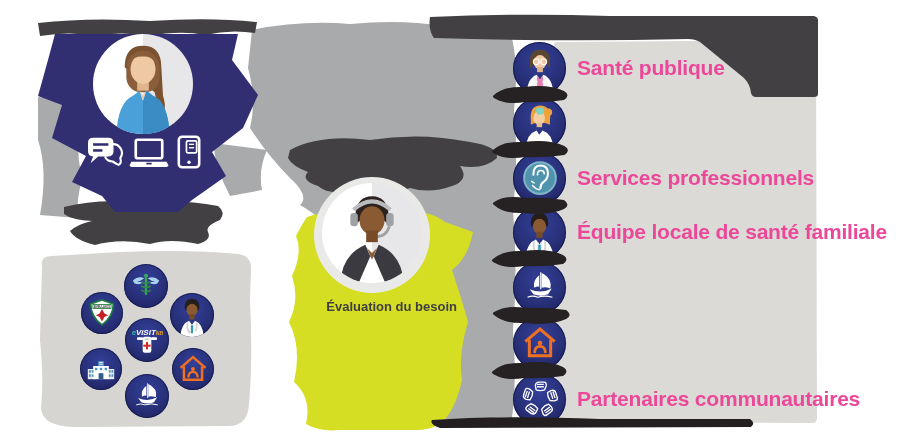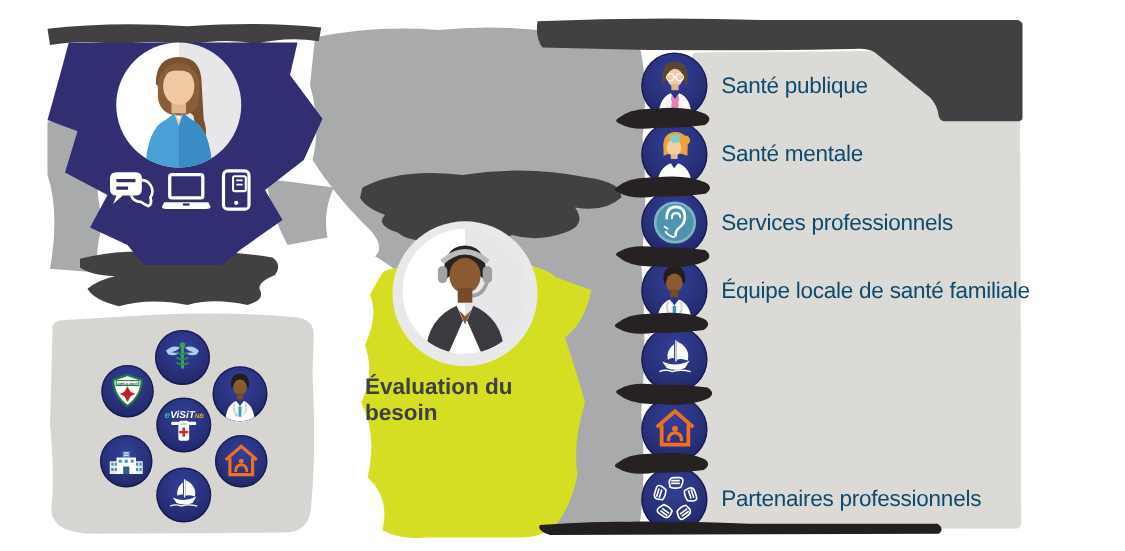--- a/index.html
+++ b/index.html
@@ -7,24 +7,24 @@
           font-family:"Liberation Sans",sans-serif;}
   .abs{position:absolute;}
   svg{display:block;}
   .halo{border-radius:50%;}
   .person-circle{border-radius:50%;overflow:hidden;background:linear-gradient(90deg,#ffffff 0 50%,#e7e7e9 50% 100%);}
   .cluster-circle{border-radius:50%;overflow:hidden;
       background:radial-gradient(circle at 50% 35%, #33409a 0%, #283078 55%, #181d5a 100%);
       box-shadow:inset 0 0 0 1px rgba(10,14,60,.6);
       display:flex;align-items:center;justify-content:center;}
   .svc-row{position:absolute;height:54px;display:flex;align-items:center;}
-  .svc-label{position:absolute;left:64px;font-weight:400;font-size:18px;letter-spacing:-.2px;
-             color:#0c4a6e;white-space:nowrap;}
-  .eval-label{position:absolute;left:292px;top:299px;width:165px;text-align:left;
-              font-weight:700;font-size:18px;color:#3f3f41;}
+  .svc-label{position:absolute;left:64px;font-weight:700;font-size:21px;letter-spacing:-.2px;
+             color:#ec4899;white-space:nowrap;}
+  .eval-label{position:absolute;left:292px;top:299px;width:165px;text-align:right;
+              font-weight:700;font-size:13px;color:#3f3f41;}
 </style>
 </head>
 <body>
 
 <div class="canvas">
 
   <svg class="abs" style="left:0;top:0" width="900" height="441" viewBox="0 0 900 441">
 
     <path fill="#a8aaac" d="
       M252,30 Q300,20 350,24 Q400,19 443,26 Q482,32 512,38
@@ -238,21 +238,20 @@
       <svg width="50" height="50" viewBox="0 0 120 120">
         <path d="M38,54 Q34,18 62,18 Q88,20 84,52 L84,64 Q70,58 62,60 Q48,58 38,64 Z" fill="#efa23b"></path>
         <circle cx="80" cy="34" r="9" fill="#efa23b"></circle>
         <ellipse cx="58" cy="48" rx="14" ry="16" fill="#f4cfa4"></ellipse>
         <path d="M60,22 L63,29 L70,29 L65,34 L67,41 L60,37 L53,41 L55,34 L50,29 L57,29 Z" fill="#7fd4c1"></path>
         <path d="M60,24 Q52,20 50,28 Q48,36 60,40 Q72,36 70,28 Q68,20 60,24 Z" fill="#7fd4c1"></path>
         <rect x="52" y="60" width="13" height="10" fill="#e8bd92"></rect>
         <path d="M26,120 Q28,86 52,78 L58,88 L66,78 Q90,86 92,120 Z" fill="#fdfdfc"></path>
       </svg>
     </div>
-    <div class="svc-label">Santé mentale</div>
   </div>
 
   <div class="svc-row" style="left:513px;top:151px;width:330px">
     <div class="cluster-circle" style="width:53px;height:53px">
       <svg width="50" height="50" viewBox="0 0 120 120">
         <circle cx="60" cy="60" r="38" fill="#4f93ad"></circle>
         <circle cx="60" cy="60" r="38" fill="none" stroke="#7fb3c6" stroke-width="5"></circle>
         <path d="M44,52 Q44,30 61,30 Q79,30 79,50 Q79,62 68,70 Q61,75 61,85" fill="none" stroke="#fff" stroke-width="5" stroke-linecap="round"></path>
         <path d="M54,52 Q54,42 62,42 Q70,42 70,50" fill="none" stroke="#fff" stroke-width="4" stroke-linecap="round"></path>
         <path d="M42,78 Q48,86 58,88 M40,68 L46,72" fill="none" stroke="#fff" stroke-width="3.5" stroke-linecap="round"></path>
@@ -320,21 +319,21 @@
               <path d="M48,26 Q48,16 58,16 L70,16 Q78,16 76,26 L72,36 Q60,40 50,36 Z"></path>
               <path d="M52,22 L70,22 M52,28 L70,28"></path>
             </g>
           <g transform="rotate(288 60 60)">
               <path d="M48,26 Q48,16 58,16 L70,16 Q78,16 76,26 L72,36 Q60,40 50,36 Z"></path>
               <path d="M52,22 L70,22 M52,28 L70,28"></path>
             </g>
         </g>
       </svg>
     </div>
-    <div class="svc-label">Partenaires professionnels</div>
+    <div class="svc-label">Partenaires communautaires</div>
   </div>
 
   <svg class="abs" style="left:0;top:0;pointer-events:none" width="900" height="441" viewBox="0 0 900 441">
     <defs>
       <path id="conn" d="M0,0 Q10,-9 30,-8 Q55,-11 70,-4 Q77,0 70,5 Q50,8 32,7 Q12,10 2,4 Q-3,2 0,0" fill="#262122"></path>
     </defs>
     <use href="#conn" transform="translate(494,95)"></use>
     <use href="#conn" transform="translate(493,150) scale(1.02,1)"></use>
     <use href="#conn" transform="translate(494,205) scale(1,-1)"></use>
     <use href="#conn" transform="translate(493,259)"></use>

